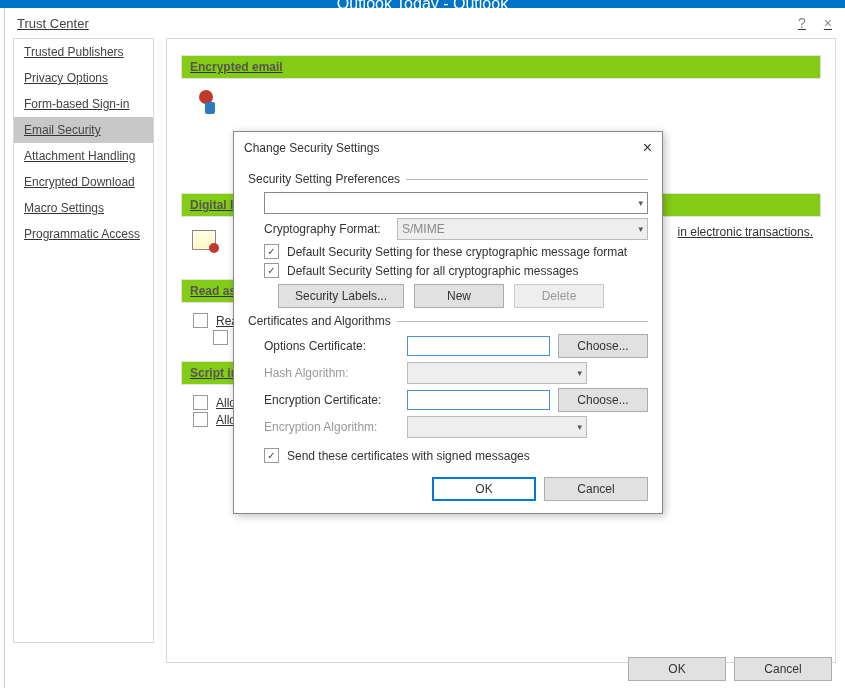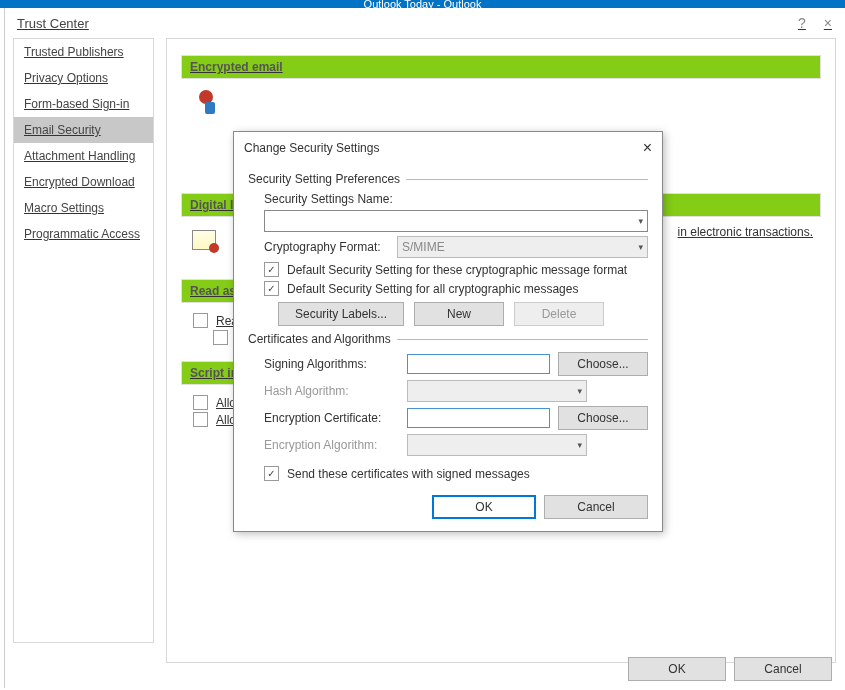--- a/index.html
+++ b/index.html
@@ -7,21 +7,21 @@
       font-family: "Segoe UI", Tahoma, sans-serif;
       font-size: 12px;
       color: #333;
       background: #fff;
       overflow: hidden;
     }
     .titlebar {
       background: #0173c7;
       height: 8px;
       color: #fff;
-      font-size: 11px;
+      font-size: 16px;
       padding: 0 10px;
       display: flex;
       align-items: center;
       justify-content: center;
     }
     .window {
       position: absolute;
       top: 8px;
       left: 4px;
       width: 839px;
@@ -360,23 +360,20 @@
     <span>Change Security Settings</span>
     <span class="dialog-close">×</span>
   </div>
   <div class="dialog-body">
     <div class="group-title">
       <span>Security Setting Preferences</span>
         <div class="line"></div>
     </div>
 
     <div class="form-row indent">
-      <label>Security Settings Name:</label>
-    </div>
-    <div class="form-row indent">
       <div class="combo" style="flex:1">
         <span></span>
           <span class="caret">▾</span>
       </div>
     </div>
 
     <div class="form-row indent">
       <label style="min-width:125px">Cryptography Format:</label>
       <div class="combo disabled">
         <span>S/MIME</span>
@@ -398,21 +395,21 @@
       <div class="btn" style="min-width:64px">New</div>
       <div class="btn btn-dis" style="min-width:64px">Delete</div>
     </div>
 
     <div class="group-title">
       <span>Certificates and Algorithms</span>
         <div class="line"></div>
     </div>
 
     <div class="form-row indent">
-      <label>Signing Algorithms:</label>
+      <label>Options Certificate:</label>
       <div class="text-input"></div>
       <div class="btn" style="min-width:64px">Choose...</div>
     </div>
 
     <div class="form-row indent">
       <label class="gray-label">Hash Algorithm:</label>
       <div class="combo disabled" style="max-width:170px">
         <span></span>
           <span class="caret">▾</span>
       </div>

